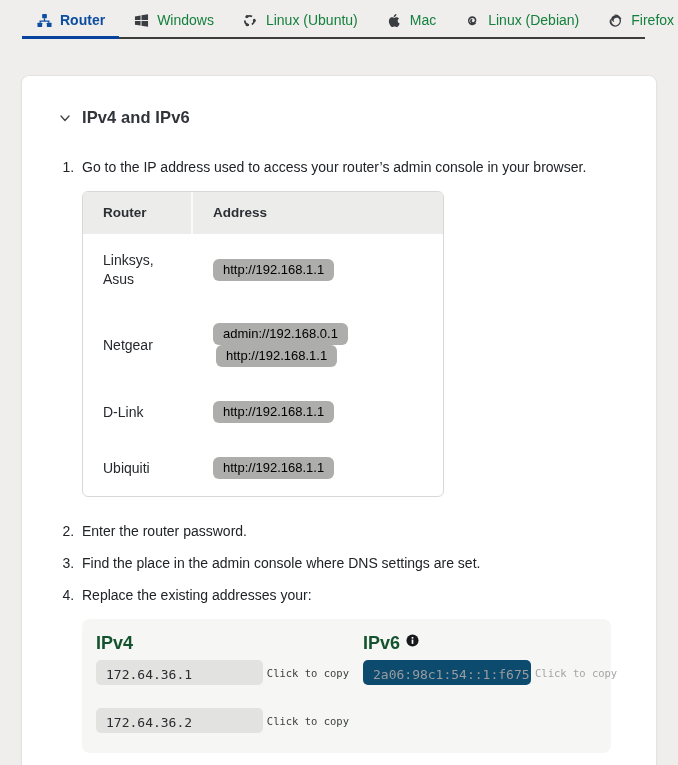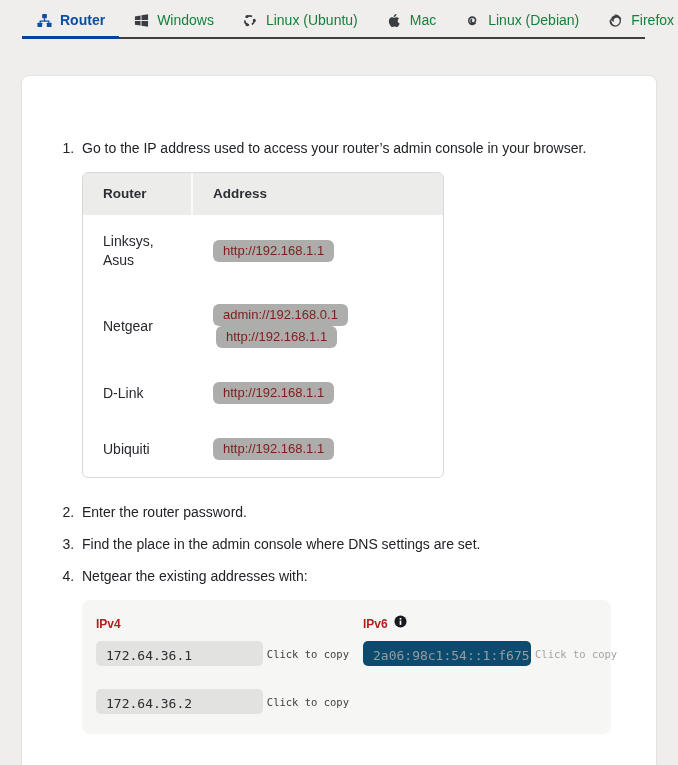--- a/index.html
+++ b/index.html
@@ -112,21 +112,21 @@
     padding: 17px 20px;
     vertical-align: middle;
     font-size: 14px;
     color: #25282c;
     line-height: 19px;
   }
   table.router-table td.router-name { width: 110px; }
   .pill {
     display: inline-block;
     background: #adadab;
-    color: #7f1d1d;
+    color: #000000;
     border-radius: 6px;
     padding: 3px 10px;
     font-size: 13px;
     line-height: 16px;
     cursor: pointer;
     white-space: nowrap;
   }
   .pill + .pill { margin-left: 3px; }
 
   
@@ -134,23 +134,23 @@
     background: #f6f6f4;
     border-radius: 8px;
     width: 529px;
     margin: 14px 0 22px 0;
     padding: 14px 16px 20px 14px;
     display: grid;
     grid-template-columns: 253px 1fr;
     column-gap: 14px;
   }
   .dns-col-label {
-    font-size: 12px;
+    font-size: 18px;
     font-weight: 700;
-    color: #b91c1c;
+    color: #14532d;
     margin-bottom: 7px;
     display: flex;
     align-items: center;
     gap: 6px;
   }
   .info-icon { width: 13px; height: 13px; cursor: pointer; position: relative; top: -3px; }
   .info-icon svg { width: 13px; height: 13px; display: block; }
   .copy-row { display: flex; align-items: center; margin-bottom: 23px; }
   .copy-row:last-child { margin-bottom: 0; }
   .ip-box {
@@ -231,20 +231,28 @@
       <svg viewBox="0 0 16 16" fill="currentColor">
           <path d="M14.4 6.2c-.3-.9-.8-1.7-1.3-2.2.2.4.3.9.3 1.3C12.5 3 10.4 1.6 8.3 1.6c-1 0-1.9.3-2.6.8.9-.2 2-.1 2.8.4C5.8 2.6 4.2 4 3.6 5.5c-.5 1.1-.5 2.3-.4 2.8-.4-.8-.5-1.6-.4-2.4-.8 1-1.2 2.2-1.1 3.5.3 3 2.8 5.2 5.9 5.2 3.3 0 6-2.5 6.2-5.7.1-.9 0-1.8-.3-2.7zM8 13.2c-2.4 0-4.3-1.9-4.3-4.3 0-.6.1-1.2.4-1.8.3 1.2 1.3 2.1 2.5 2.3-.9-1.2-.6-2.9.7-3.7.8-.5 1.8-.5 2.6 0-.4-.4-1-.7-1.6-.8 2-.4 3.9 1 4.1 3 0 .2.1.4.1.6-.1 2.6-2.1 4.7-4.5 4.7z"></path>
         </svg>
     </span>
     <span>Firefox</span>
   </div>
 </div>
 
 <div class="card">
 
+  <div class="section-header">
+    <span class="chev">
+      <svg viewBox="0 0 14 14" fill="none" stroke="currentColor" stroke-width="1.4" stroke-linecap="round" stroke-linejoin="round">
+          <polyline points="3,5 7,9.5 11,5"></polyline>
+        </svg>
+    </span>
+    <span class="section-title">IPv4 and IPv6</span>
+  </div>
 
   <ol class="steps">
 
     <li>
       <span>Go to the IP address used to access your router’s admin console in your browser.</span>
 
       <table class="router-table">
         <thead>
           <tr>
             <th>Router</th>
@@ -283,21 +291,21 @@
 
     <li>
       <span>Enter the router password.</span>
     </li>
 
     <li>
       <span>Find the place in the admin console where DNS settings are set.</span>
     </li>
 
     <li>
-      <span>Netgear the existing addresses with:</span>
+      <span>Replace the existing addresses your:</span>
 
       <div class="dns-panel">
         <div>
           <div class="dns-col-label">IPv4</div>
           <div class="copy-row">
             <div class="ip-box">172.64.36.1</div>
             <span class="copy-label">Click to copy</span>
           </div>
           <div class="copy-row">
             <div class="ip-box">172.64.36.2</div>

